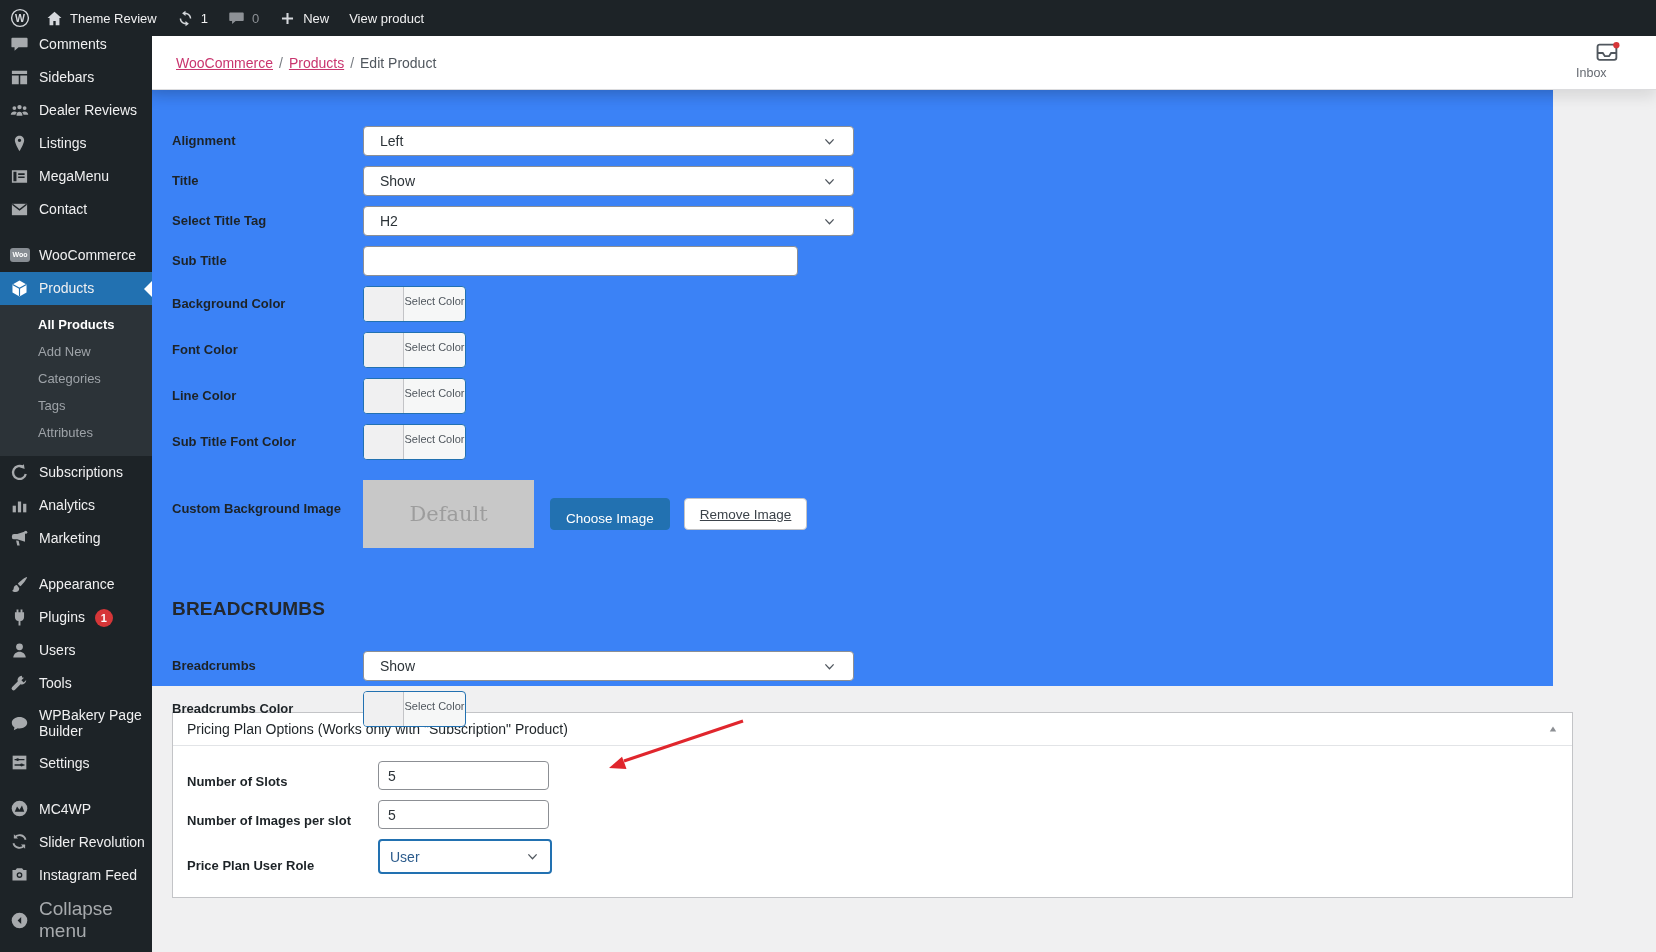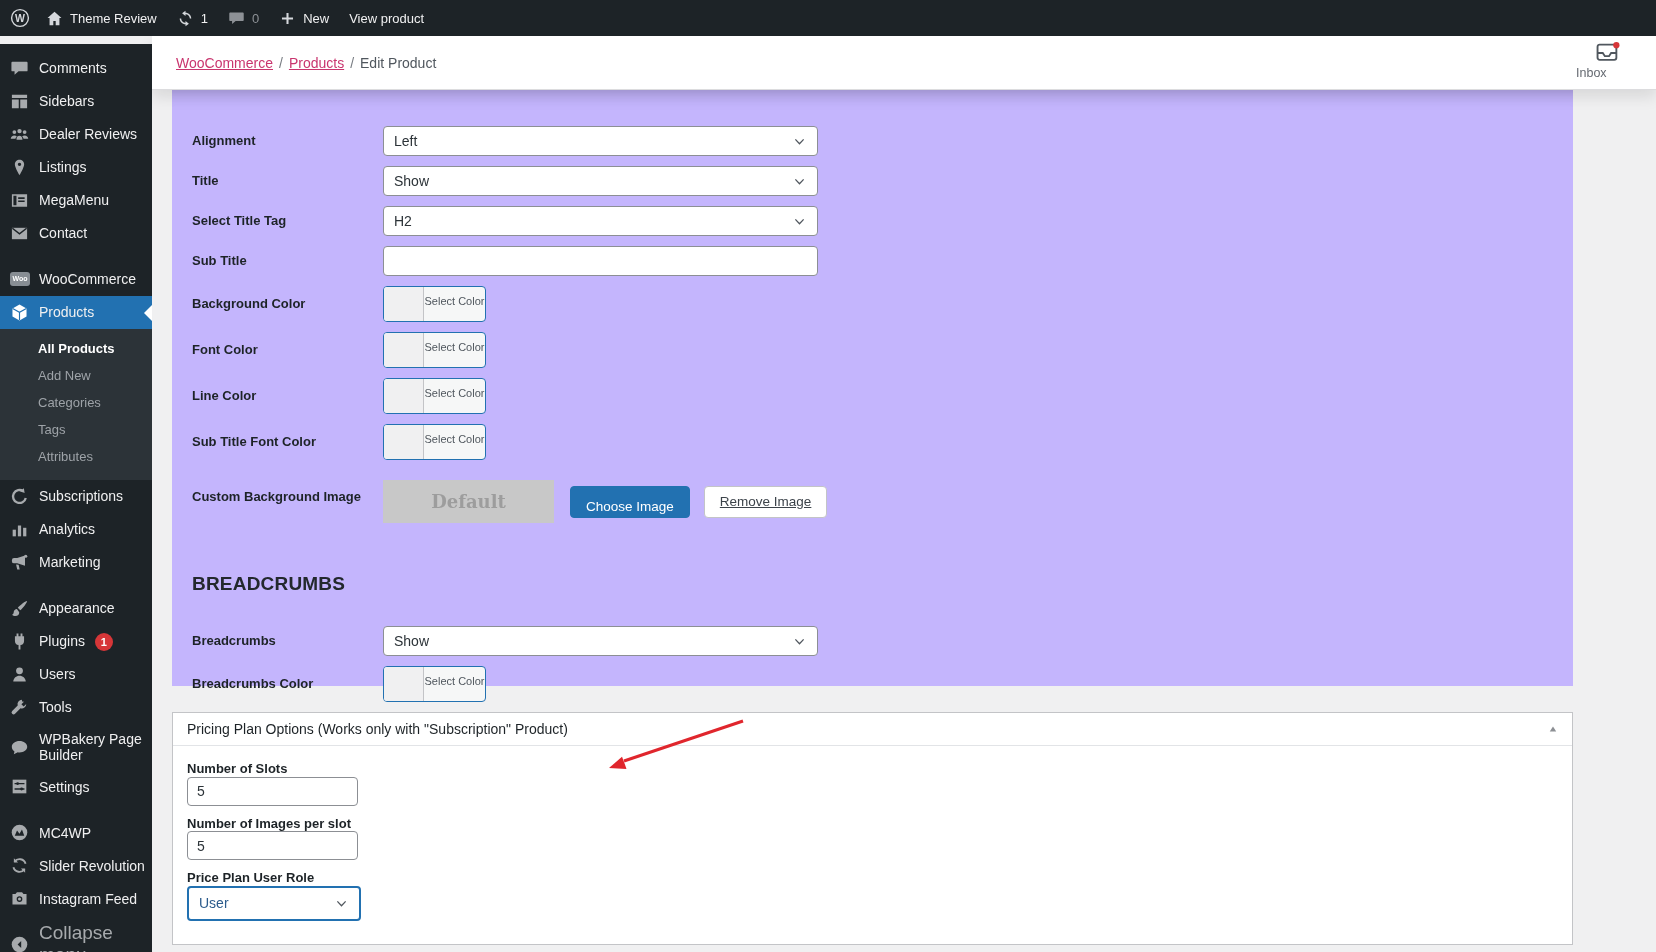--- a/index.html
+++ b/index.html
@@ -19,21 +19,21 @@
   .ab-item { display:flex; align-items:center; gap:7px; padding:0 10px; height:36px; cursor:pointer; white-space:nowrap; }
   .ab-ic { width:17px; height:17px; color:#d5d8dc; }
   .ab-ic svg { width:100%; height:100%; }
   .ab-logo { padding:0 6px; }
   .ab-logo .ab-ic { width:20px; height:20px; }
   .dim { color:#8d9196; }
   .dim svg { color:#8d9196; }
 
   
   .sidebar {
-    position:absolute; top:44px; left:0; width:152px; bottom:0;
+    position:absolute; top:20px; left:0; width:152px; bottom:0;
     background:#1d2327; font-size:14px; padding-top:8px; z-index:55;
   }
   .sb-item { display:flex; align-items:center; gap:10px; padding:7px 6px 7px 10px; position:relative; cursor:pointer; }
   .sb-icon { width:19px; height:19px; flex:none; color:#a7aaad; }
   .sb-icon svg { width:100%; height:100%; }
   .sb-label { color:#f0f0f1; line-height:1.15; }
   .sb-item.muted .sb-label { color:#a7aaad; font-size:19px; }
   .sb-item.active { background:#2271b1; }
   .sb-item.active .sb-icon { color:#fff; }
   .sb-item.active::after {
@@ -61,47 +61,47 @@
     display:flex; align-items:center;
   }
   .crumbs { margin-left:24px; font-size:14px; color:#50575e; }
   .crumbs a { color:#c9356e; text-decoration:underline; cursor:pointer; }
   .crumb-sep { color:#787c82; margin:0 6px; }
   .inbox-btn { position:absolute; right:16px; top:5px; width:64px; text-align:left; color:#646970; font-size:12.5px; cursor:pointer; }
   .inbox-btn svg { width:26px; height:23px; margin:0 auto 2px; }
 
   
   .box1 {
-    margin-left:20px; width:1401px; height:596px; background:#c4b5fd;
+    width:1401px; height:596px; background:#3b82f6;
     box-shadow:inset 0 16px 16px -16px rgba(0,0,0,.18);
     padding:36px 0 0 20px; position:relative; z-index:5;
   }
   .frow { display:flex; align-items:center; margin-bottom:10px; }
   .flabel { width:191px; flex:none; font-size:13px; font-weight:bold; color:#1d2327; line-height:1.2; }
   .fselect {
-    width:435px; height:30px; border:1px solid #8c8f94; border-radius:4px; background:#fff;
-    display:flex; align-items:center; justify-content:space-between; padding:0 10px;
+    width:491px; height:30px; border:1px solid #8c8f94; border-radius:4px; background:#fff;
+    display:flex; align-items:center; justify-content:space-between; padding:0 16px;
     font-size:14px; color:#2c3338; cursor:pointer;
   }
   .fselect .chev { width:15px; height:15px; }
   .fselect .chev svg { width:100%; height:100%; }
   .ftext {
     width:435px; height:30px; border:1px solid #8c8f94; border-radius:4px; background:#fff;
     font-size:14px; color:#2c3338; padding:0 10px; font-family:"Liberation Sans",sans-serif;
   }
   .color-btn {
     width:103px; height:36px; border:1px solid #2271b1; border-radius:4px; overflow:hidden;
     display:flex; align-items:stretch; cursor:pointer; background:#f6f7f7;
   }
   .color-swatch { width:40px; background:#f0f0f1; border-right:1px solid #c3c4c7; }
   .color-btn-label { flex:1; text-align:center; font-size:11px; color:#50575e; line-height:28px; }
   .img-row { display:flex; align-items:center; margin-top:10px; }
   .img-preview {
-    width:171px; height:43px; background:#c8c8c8; color:#9d9d9d;
-    font-family:"DejaVu Serif", serif; font-weight:bold; font-size:18px;
+    width:171px; height:68px; background:#c8c8c8; color:#9d9d9d;
+    font-family:"DejaVu Serif", serif; font-weight:normal; font-size:21px;
     display:flex; align-items:center; justify-content:center;
   }
   .btn-primary {
     background:#2271b1; color:#fff; border:1px solid #2271b1; border-radius:4px; height:32px;
     padding:12px 15px; font-size:13.5px; margin-left:16px; cursor:pointer; font-family:"Liberation Sans",sans-serif;
   }
   .btn-secondary {
     background:#fff; color:#3c434a; border:1px solid #c3c4c7; border-radius:4px; height:32px;
     padding:0 15px; font-size:13.5px; margin-left:14px; cursor:pointer; font-family:"Liberation Sans",sans-serif;text-decoration:underline;
   }
@@ -110,21 +110,21 @@
   
   .panel { margin:26px 0 0 20px; width:1401px; background:#fff; border:1px solid #c3c4c7; }
   .panel-header {
     height:33px; border-bottom:1px solid #e2e4e7; display:flex; align-items:center;
     justify-content:space-between; padding:0 12px 0 14px;
   }
   .panel-title { font-size:14px; font-weight:500; color:#1d2327; }
   .panel-toggle { width:14px; height:14px; cursor:pointer; }
   .panel-toggle svg { width:100%; height:100%; }
   .panel-body { padding:15px 0 13px 14px; }
-  .prow { display:flex; align-items:flex-start; margin-bottom:10px;flex-direction:column; }
+  .prow { display:flex; align-items:flex-end; margin-bottom:10px; }
   .pinput {
     width:171px; height:29px; border:1px solid #8c8f94; border-radius:4px;
     font-size:14px; color:#2c3338; padding:0 9px; font-family:"Liberation Sans",sans-serif;
   }
   .pselect {
     width:174px; height:35px; border:2px solid #2271b1; border-radius:4px; background:#fff;
     display:flex; align-items:center; justify-content:space-between; padding:0 10px;
     font-size:14px; color:#2b5b8c; cursor:pointer;gap:28px;
   }
   .pselect .chev { width:15px; height:15px; }

